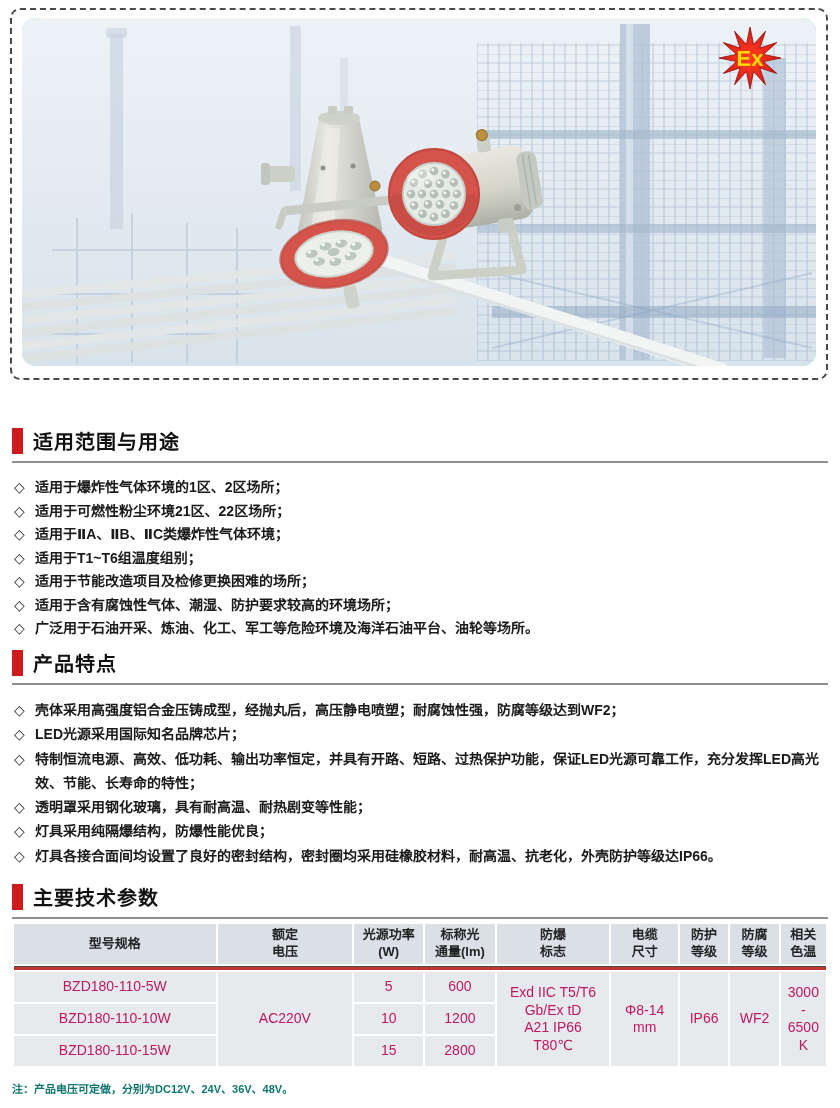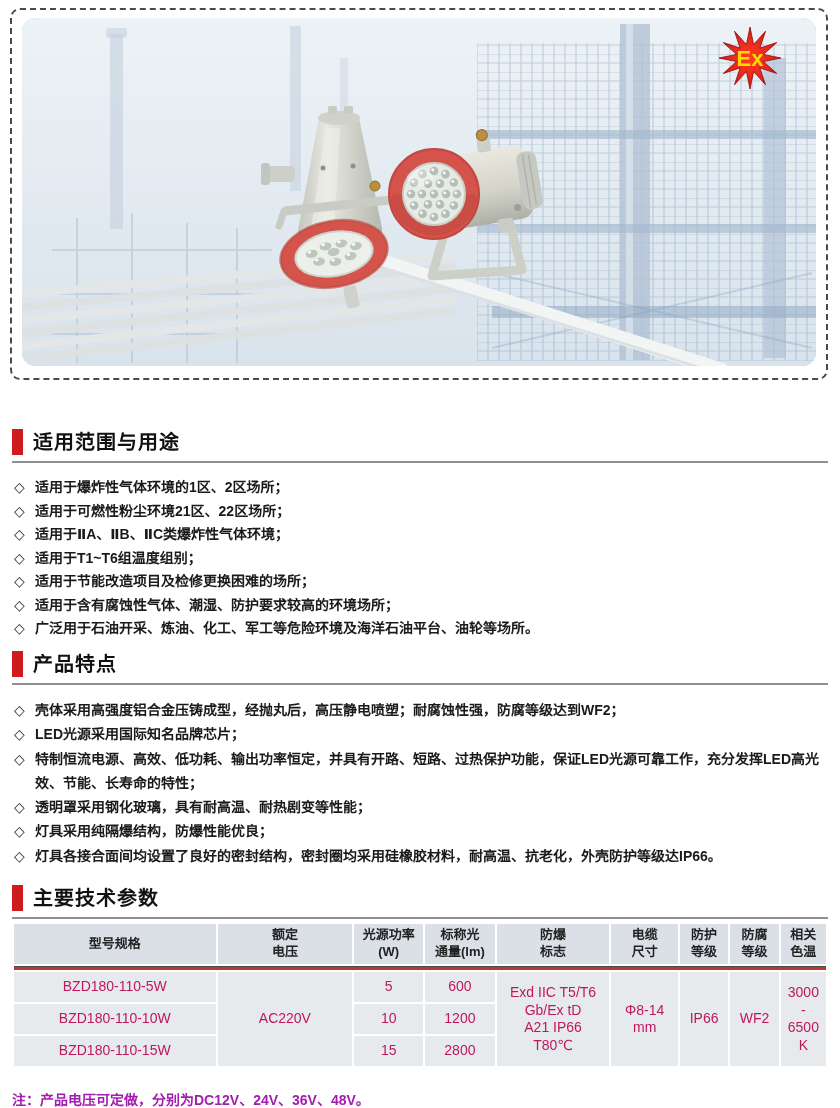--- a/index.html
+++ b/index.html
@@ -15,21 +15,21 @@
   .photo{
     position:absolute;left:10px;top:8px;width:794px;height:348px;
     border-radius:14px;overflow:hidden;background:#5eead4;
   }
   .photo svg{display:block;}
   
   .section{position:absolute;left:12px;width:816px;}
   .sec-usage{top:428px;}
   .sec-features{top:650px;}
   .sec-specs{top:884px;}
-  .sec-head{display:flex;align-items:center;height:28px;}
+  .sec-head{display:flex;align-items:flex-start;height:28px;}
   .accent-bar{width:11px;height:26px;background:#ce1c1e;margin-right:10px;flex:0 0 auto;}
   .sec-title{font-size:20px;font-weight:bold;color:#111;letter-spacing:1px;margin:0;line-height:28px;}
   .sec-rule{border:0;border-top:2px solid #8f8f8f;margin:5px 0 0 0;height:0;}
   
   ul.bullets{list-style:none;margin:13px 0 0 2px;padding:0;font-size:14px;font-weight:bold;color:#1a1a1a;}
   .sec-usage ul.bullets li{line-height:23.5px;}
   .sec-features ul.bullets li{line-height:24.3px;}
   ul.bullets li{position:relative;padding-left:21px;}
   ul.bullets .marker{position:absolute;left:0;top:0;font-weight:normal;}
   
@@ -39,21 +39,21 @@
     white-space:pre-line;padding:1px 2px;
   }
   table.specs th{background:#dbe0e7;font-size:13px;font-weight:bold;color:#222;height:38px;line-height:1.3;}
   table.specs td{background:#e7eaed;font-size:14px;color:#be185d;height:28px;line-height:1.25;}
   table.specs tr.divider-row td{
     height:4px;padding:0;border-top:0;border-bottom:0;
     background:linear-gradient(to bottom,#4a4a4a 0,#4a4a4a 1px,#ffffff 1px,#ffffff 1.5px,#c0362e 1.5px,#c0362e 100%);
   }
   table.specs td.model{font-size:14px;}
   
-  .note{margin-top:21px;font-size:14px;font-weight:bold;color:#a21caf;}
+  .note{margin-top:12px;font-size:11px;font-weight:bold;color:#0f766e;}
 </style>
 </head>
 <body>
 
 <div class="photo-frame">
   <div class="photo">
     <svg width="794" height="348" viewBox="0 0 794 348" xmlns="http://www.w3.org/2000/svg">
       <defs>
         <linearGradient id="sky" x1="0" y1="0" x2="0" y2="1">
           <stop offset="0" stop-color="#edf2f6"></stop>

